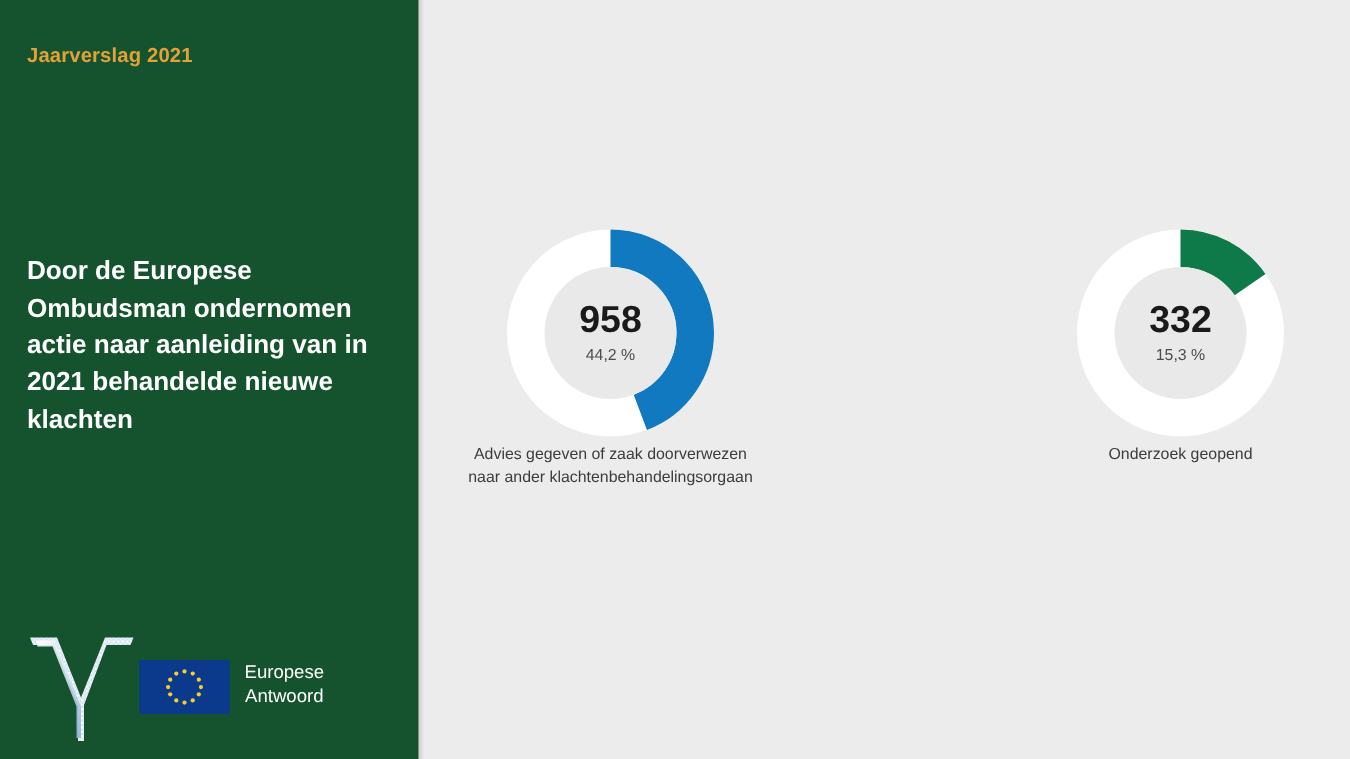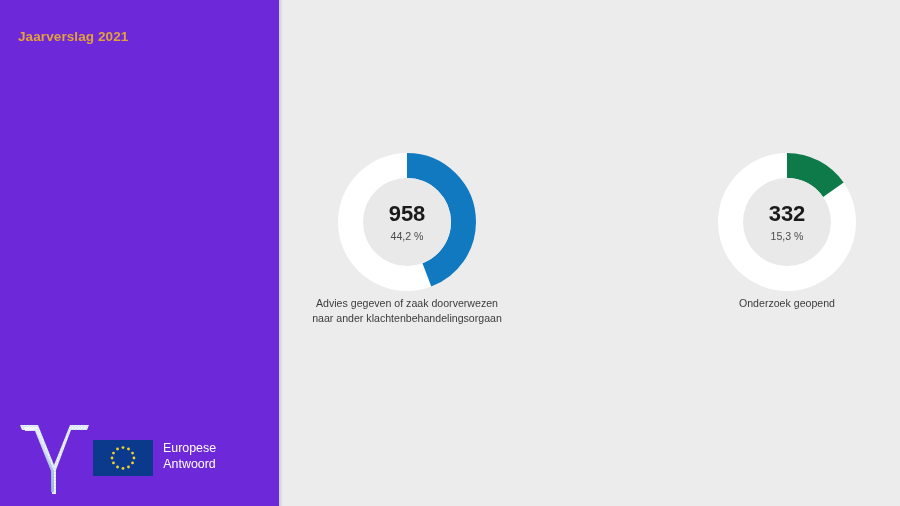--- a/index.html
+++ b/index.html
@@ -71,40 +71,41 @@
     margin:0 auto;
   }
   .donut-svg { display:block; width:148px; height:148px; }
   .donut-center {
     position:absolute; left:0; top:0;
     width:148px; height:148px;
     display:flex; flex-direction:column;
     align-items:center; justify-content:center;
   }
   .donut-value {
-    font-size:22px; font-weight:bold;
+    font-size:25px; font-weight:bold;
     color:#1a1a1a; line-height:1;
   }
   .donut-pct {
     margin-top:5px;
     font-size:10.6px; color:#4c4c4c;
   }
   .donut-caption {
     text-align:center;
     font-size:10.6px; line-height:1.42;
     color:#3c3c3c;
   }
 </style>
 </head>
 <body>
 
 <div id="page" style="background: rgb(236, 236, 236);">
 
-  <div id="left-panel" style="background: #6d28d9;">
+  <div id="left-panel" style="background: #14532d;">
     <div id="report-year" style="color: rgb(227, 161, 58);">Jaarverslag 2021</div>
+    <div id="headline" style="color: rgb(255, 255, 255);">Door de Europese Ombudsman ondernomen actie naar aanleiding van in 2021 behandelde nieuwe klachten</div>
 
     <div id="logo">
       <svg id="logo-mark" viewBox="0 0 74 78">
         <defs>
           <linearGradient id="vgrad" x1="0" y1="0" x2="1" y2="1">
             <stop offset="0%" stop-color="#ffffff"></stop>
             <stop offset="55%" stop-color="#cfe0f0"></stop>
             <stop offset="100%" stop-color="#8fb4d6"></stop>
           </linearGradient>
           <pattern id="vhatch" width="3" height="3" patternUnits="userSpaceOnUse">

